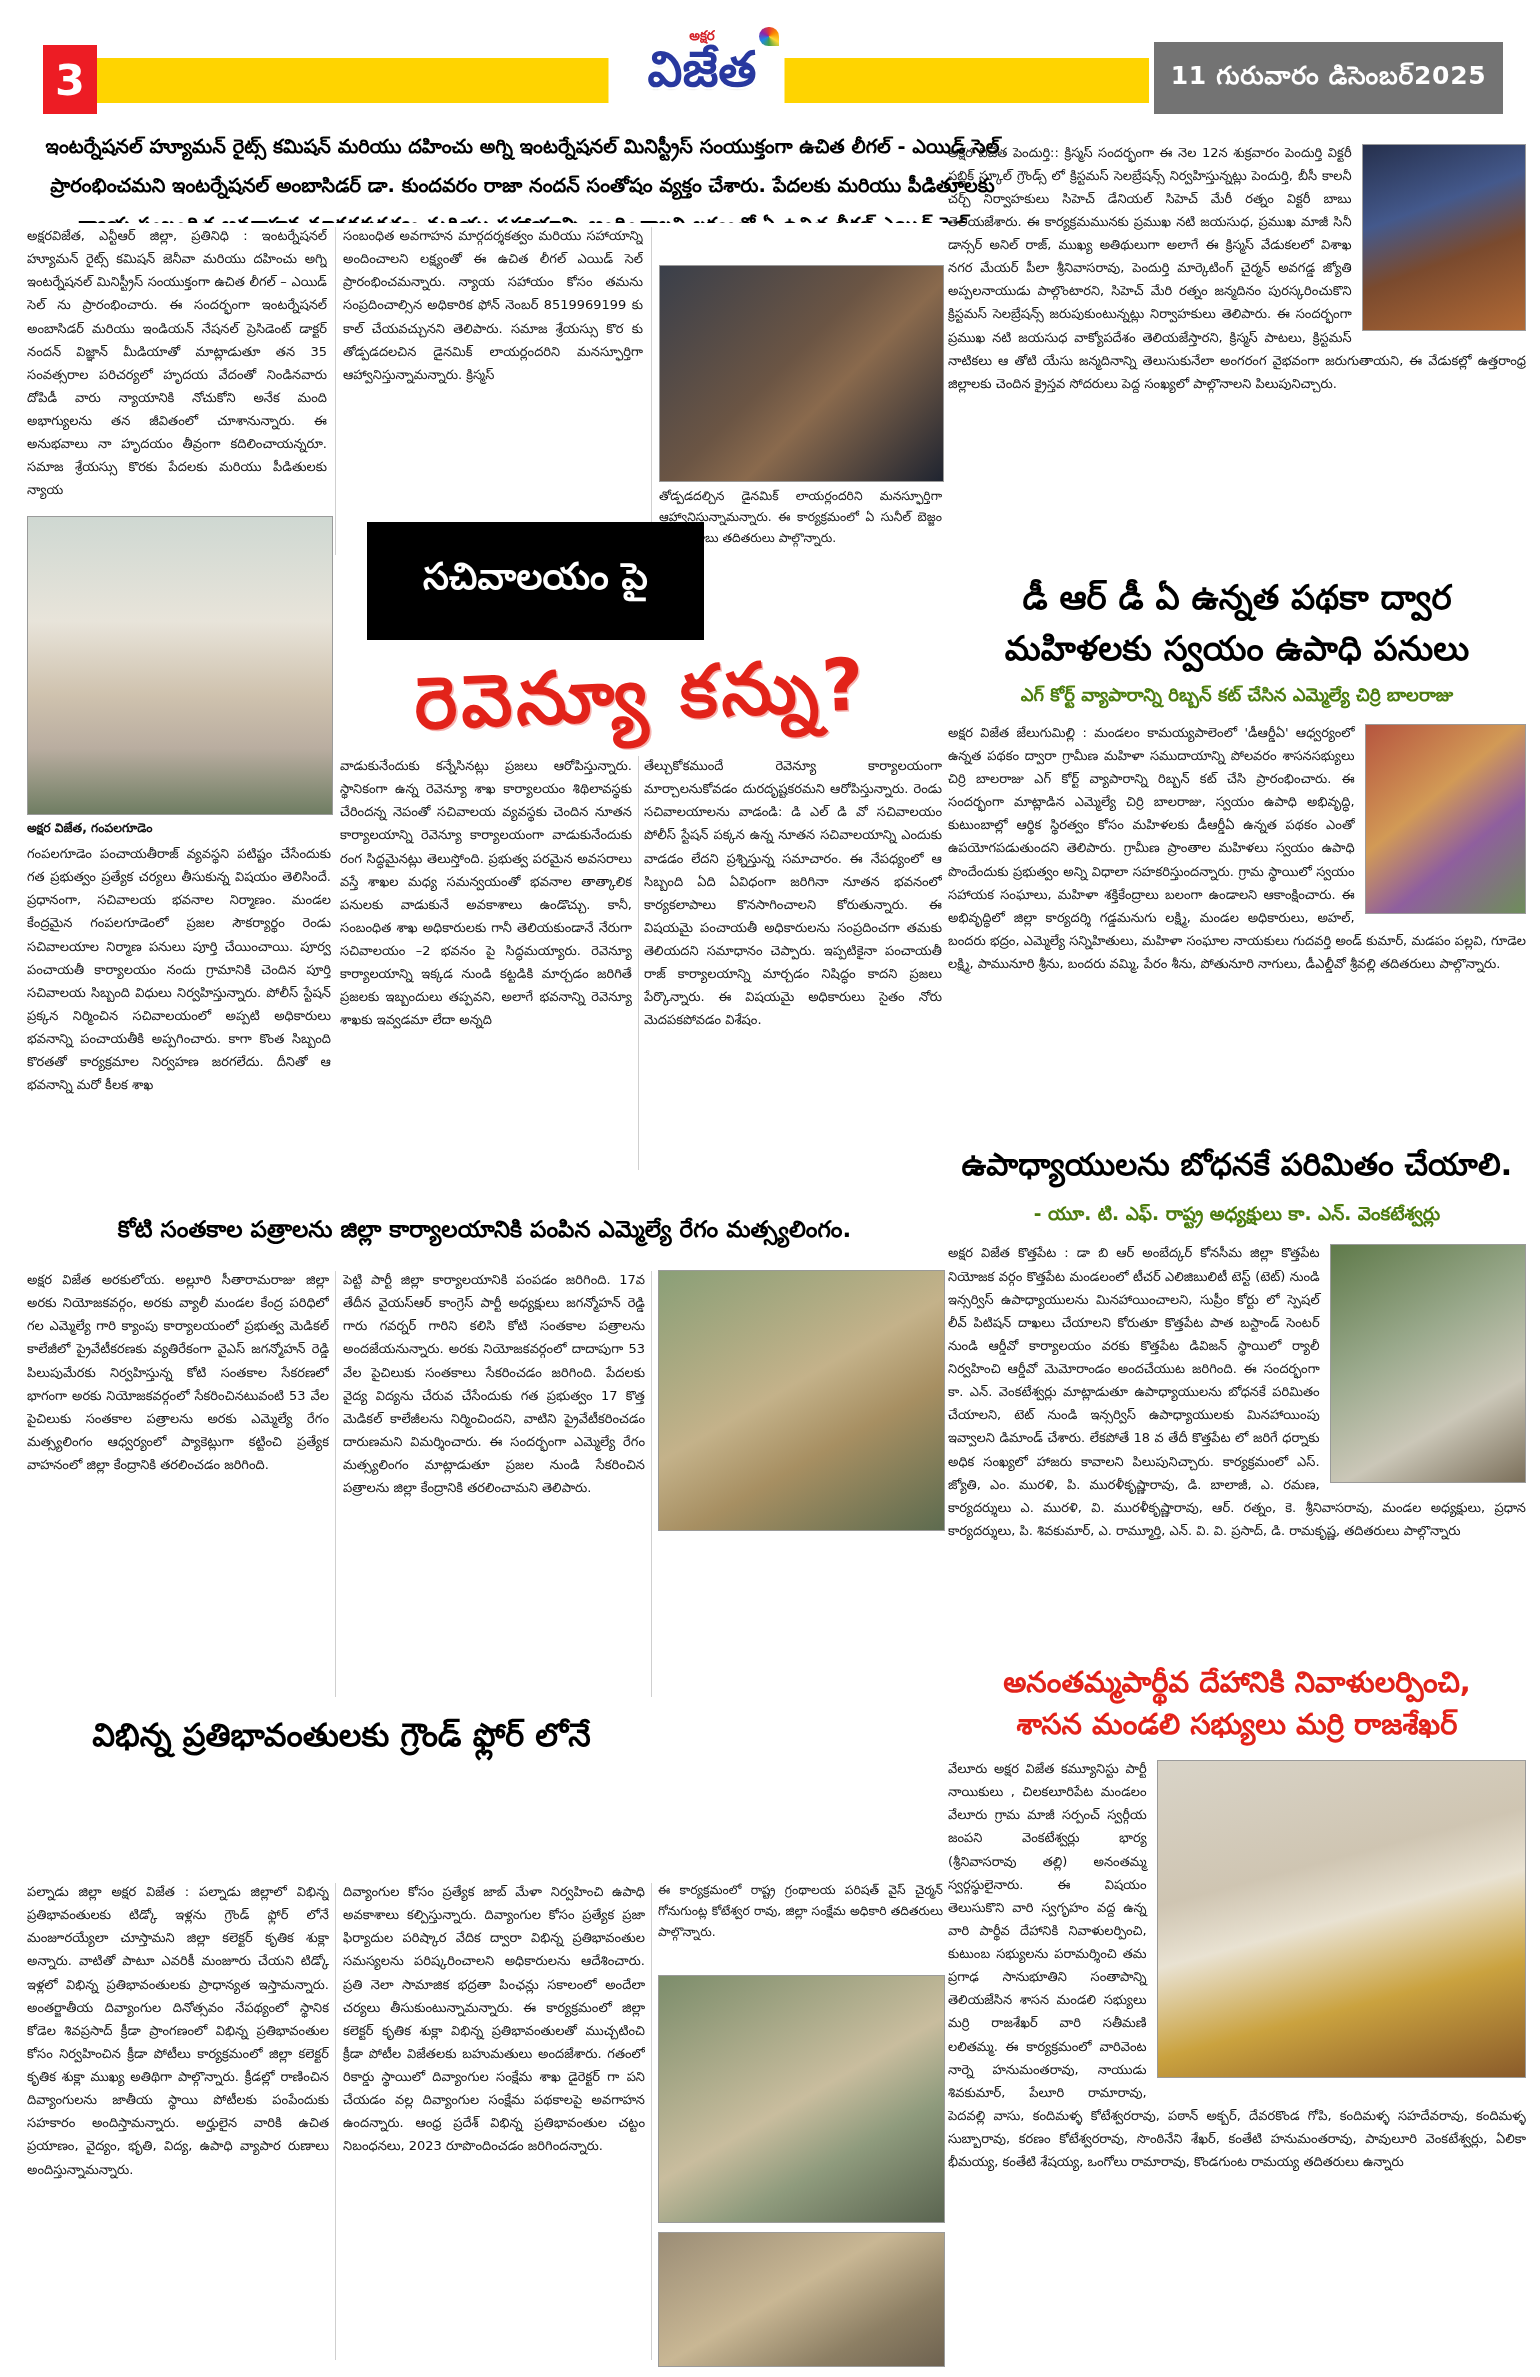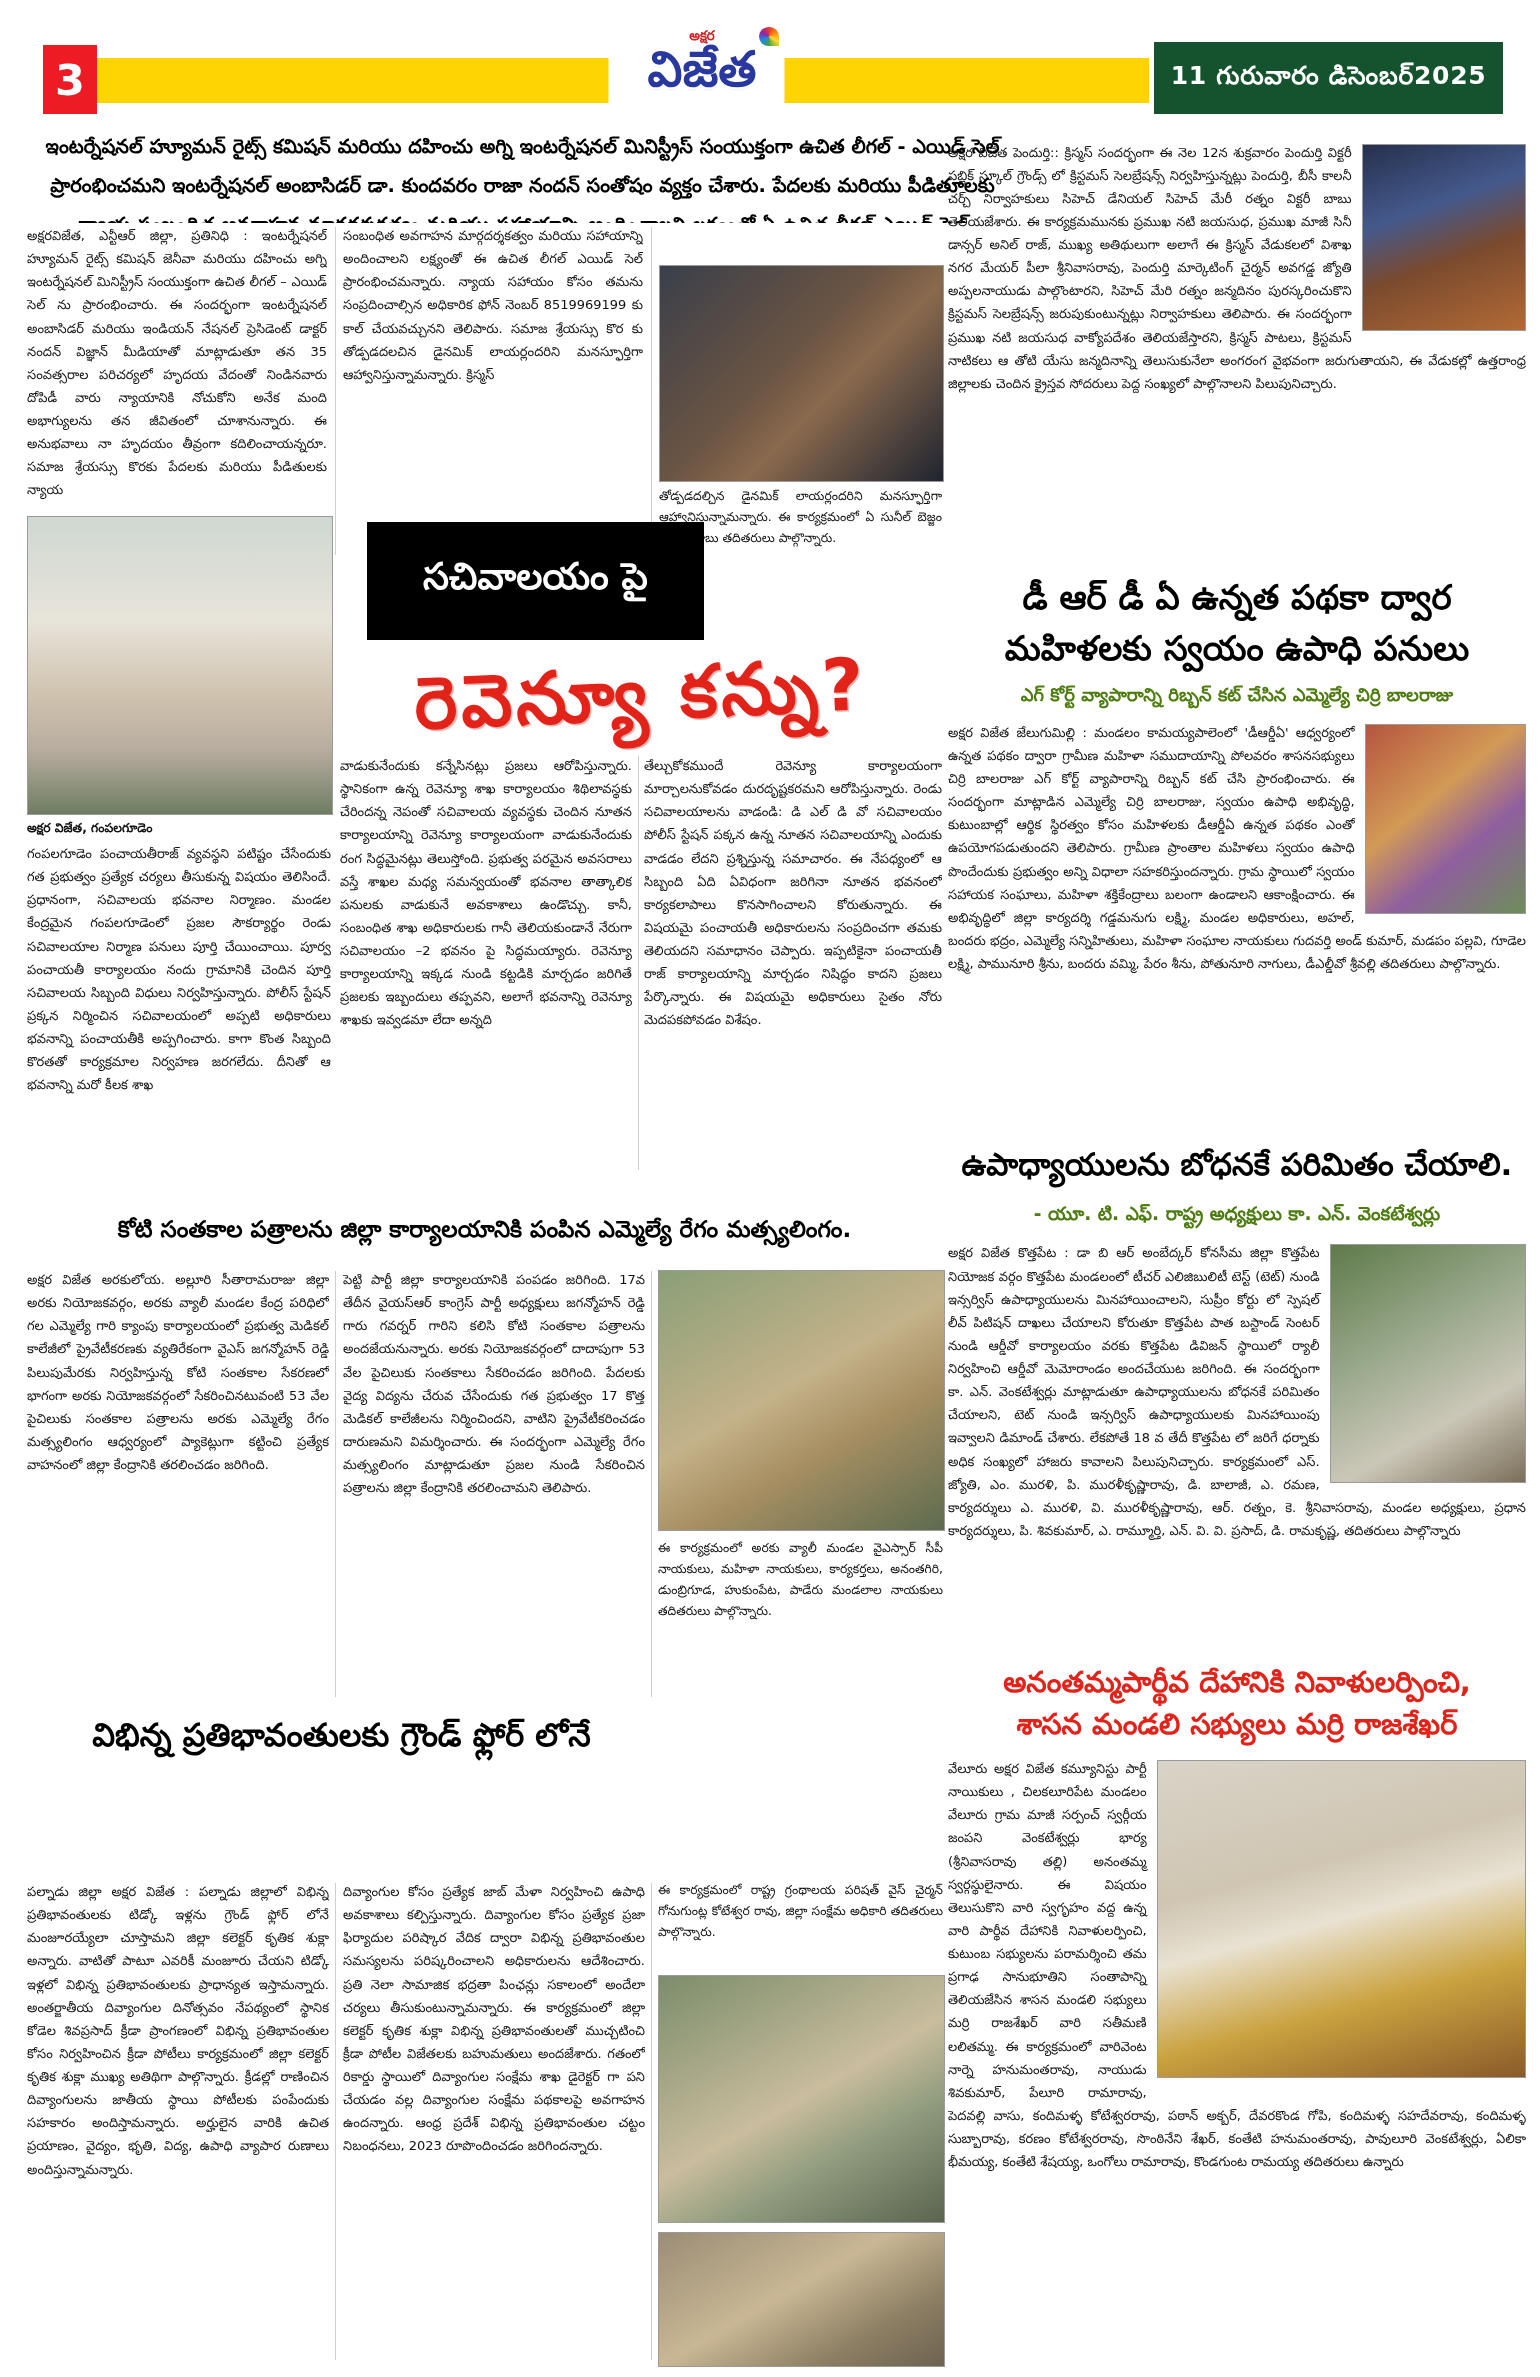--- a/index.html
+++ b/index.html
@@ -3,21 +3,21 @@
 <meta charset="utf-8">
 <style>
   html,body{margin:0;padding:0;background:#e8e8e8;}
   .page{position:relative;width:1541px;height:2377px;background:#ffffff;
         font-family:"DejaVu Sans",sans-serif;color:#111;overflow:hidden;}
   .abs{position:absolute;}
   
   .pagenum{background:#ed1c24;color:#fff;font-weight:bold;font-size:43px;
            display:flex;align-items:center;justify-content:center;}
   .band{background:#ffd400;}
-  .datebox{background:#14532d;color:#fff;font-weight:bold;font-size:25px;
+  .datebox{background:#737373;color:#fff;font-weight:bold;font-size:25px;
            display:flex;align-items:center;justify-content:center;letter-spacing:0.7px;}
   .masthead{background:#fff;border-radius:6px;text-align:center;padding-top:3px;
             box-shadow:0 0 0 1.5px #fff;}
   .masthead .kicker{color:#d42027;font-size:13.4px;font-weight:bold;line-height:15px;}
   .masthead .title{color:#28389f;font-size:49px;font-weight:800;line-height:54px;
        text-shadow:-1.5px -1.5px 0 #fff,1.5px -1.5px 0 #fff,-1.5px 1.5px 0 #fff,1.5px 1.5px 0 #fff,0 2.2px 1.5px rgba(0,0,0,.25);}
   .feather{position:absolute;right:4.5px;top:1.5px;width:19.4px;height:19.4px;border-radius:50% 50% 0 50%;
            background:conic-gradient(#e53935,#fb8c00,#fdd835,#43a047,#1e88e5,#8e24aa,#e53935);}
   
   .lead{font-size:19.4px;font-weight:800;text-align:center;line-height:2.0;color:#000;}
@@ -77,21 +77,20 @@
     <div class="abs bodytxt" style="left:617px;top:240px;width:298px;height:422px;">తేల్చుకోకముందే రెవెన్యూ కార్యాలయంగా మార్చాలనుకోవడం దురదృష్టకరమని ఆరోపిస్తున్నారు. రెండు సచివాలయాలను వాడండి: డి ఎల్ డి వో సచివాలయం పోలీస్ స్టేషన్ పక్కన ఉన్న నూతన సచివాలయాన్ని ఎందుకు వాడడం లేదని ప్రశ్నిస్తున్న సమాచారం. ఈ నేపధ్యంలో ఆ సిబ్బంది ఏది ఏవిధంగా జరిగినా నూతన భవనంలో కార్యకలాపాలు కొనసాగించాలని కోరుతున్నారు. ఈ విషయమై పంచాయతీ అధికారులను సంప్రదించగా తమకు తెలియదని సమాధానం చెప్పారు. ఇప్పటికైనా పంచాయతీ రాజ్ కార్యాలయాన్ని మార్చడం నిషిద్ధం కాదని ప్రజలు పేర్కొన్నారు. ఈ విషయమై అధికారులు సైతం నోరు మెదపకపోవడం విశేషం.</div>
     <div class="vr" style="left:611px;top:242px;height:414px;"></div>
   </div>
 
   <div class="abs" style="left:27px;top:1216px;width:915px;height:489px;">
     <div class="abs h-big" style="left:0;top:0;width:915px;font-size:23px;">కోటి సంతకాల పత్రాలను జిల్లా కార్యాలయానికి పంపిన  ఎమ్మెల్యే రేగం మత్స్యలింగం.</div>
     <div class="abs bodytxt" style="left:0;top:52px;width:302px;height:432px;">అక్షర విజేత అరకులోయ. అల్లూరి సీతారామరాజు జిల్లా అరకు నియోజకవర్గం, అరకు వ్యాలీ మండల కేంద్ర పరిధిలో గల ఎమ్మెల్యే గారి క్యాంపు కార్యాలయంలో ప్రభుత్వ మెడికల్ కాలేజీలో ప్రైవేటీకరణకు వ్యతిరేకంగా వైఎస్ జగన్మోహన్ రెడ్డి పిలుపుమేరకు నిర్వహిస్తున్న కోటి సంతకాల సేకరణలో భాగంగా అరకు నియోజకవర్గంలో సేకరించినటువంటి 53 వేల పైచిలుకు సంతకాల పత్రాలను అరకు ఎమ్మెల్యే రేగం మత్స్యలింగం ఆధ్వర్యంలో ప్యాకెట్లుగా కట్టించి ప్రత్యేక వాహనంలో జిల్లా కేంద్రానికి తరలించడం జరిగింది.</div>
     <div class="abs bodytxt" style="left:316px;top:52px;width:302px;height:432px;">పెట్టి పార్టీ జిల్లా కార్యాలయానికి పంపడం జరిగింది. 17వ తేదీన వైయస్ఆర్ కాంగ్రెస్ పార్టీ అధ్యక్షులు జగన్మోహన్ రెడ్డి గారు గవర్నర్ గారిని కలిసి కోటి సంతకాల పత్రాలను అందజేయనున్నారు. అరకు నియోజకవర్గంలో దాదాపుగా 53 వేల పైచిలుకు సంతకాలు సేకరించడం జరిగింది. పేదలకు వైద్య విద్యను చేరువ చేసేందుకు గత ప్రభుత్వం 17 కొత్త మెడికల్ కాలేజీలను నిర్మించిందని, వాటిని ప్రైవేటీకరించడం దారుణమని విమర్శించారు. ఈ సందర్భంగా ఎమ్మెల్యే రేగం మత్స్యలింగం మాట్లాడుతూ ప్రజల నుండి సేకరించిన పత్రాలను జిల్లా కేంద్రానికి తరలించామని తెలిపారు.</div>
     <div class="abs photo" style="left:631px;top:54px;width:285px;height:259px;
          background:linear-gradient(150deg,#8a9f77 0%,#c4b28a 45%,#a78f62 65%,#5d6b4f 100%);"></div>
-    <div class="abs smalltxt" style="left:631px;top:322px;width:285px;height:162px;">ఈ కార్యక్రమంలో అరకు వ్యాలీ మండల వైఎస్సార్ సీపీ నాయకులు, మహిళా నాయకులు, కార్యకర్తలు, అనంతగిరి, డుంబ్రిగూడ, హుకుంపేట, పాడేరు మండలాల నాయకులు తదితరులు పాల్గొన్నారు.</div>
     <div class="vr" style="left:308px;top:55px;height:426px;"></div>
     <div class="vr" style="left:624px;top:55px;height:426px;"></div>
   </div>
 
   <div class="abs" style="left:27px;top:1710px;width:915px;height:656px;">
     <div class="abs h-big" style="left:0;top:0;width:629px;font-size:32px;line-height:1.6;">
       <div>విభిన్న ప్రతిభావంతులకు గ్రౌండ్ ఫ్లోర్ లోనే</div>
     </div>
     <div class="abs bodytxt" style="left:0;top:170px;width:302px;height:484px;">పల్నాడు జిల్లా అక్షర విజేత : పల్నాడు జిల్లాలో విభిన్న ప్రతిభావంతులకు టిడ్కో ఇళ్లను గ్రౌండ్ ఫ్లోర్ లోనే మంజూరయ్యేలా చూస్తామని జిల్లా కలెక్టర్ కృతిక శుక్లా అన్నారు. వాటితో పాటూ ఎవరికీ మంజూరు చేయని టిడ్కో ఇళ్లలో విభిన్న ప్రతిభావంతులకు ప్రాధాన్యత ఇస్తామన్నారు. అంతర్జాతీయ దివ్యాంగుల దినోత్సవం నేపథ్యంలో స్థానిక కోడెల శివప్రసాద్ క్రీడా ప్రాంగణంలో విభిన్న ప్రతిభావంతుల కోసం నిర్వహించిన క్రీడా పోటీలు కార్యక్రమంలో జిల్లా కలెక్టర్ కృతిక శుక్లా ముఖ్య అతిథిగా పాల్గొన్నారు. క్రీడల్లో రాణించిన దివ్యాంగులను జాతీయ స్థాయి పోటీలకు పంపేందుకు సహకారం అందిస్తామన్నారు. అర్హులైన వారికి ఉచిత ప్రయాణం, వైద్యం, భృతి, విద్య, ఉపాధి వ్యాపార రుణాలు అందిస్తున్నామన్నారు.</div>
     <div class="abs bodytxt" style="left:316px;top:170px;width:302px;height:484px;">దివ్యాంగుల కోసం ప్రత్యేక జాబ్ మేళా నిర్వహించి ఉపాధి అవకాశాలు కల్పిస్తున్నారు. దివ్యాంగుల కోసం ప్రత్యేక ప్రజా ఫిర్యాదుల పరిష్కార వేదిక ద్వారా విభిన్న ప్రతిభావంతుల సమస్యలను పరిష్కరించాలని అధికారులను ఆదేశించారు. ప్రతి నెలా సామాజిక భద్రతా పింఛన్లు సకాలంలో అందేలా చర్యలు తీసుకుంటున్నామన్నారు. ఈ కార్యక్రమంలో జిల్లా కలెక్టర్ కృతిక శుక్లా విభిన్న ప్రతిభావంతులతో ముచ్చటించి క్రీడా పోటీల విజేతలకు బహుమతులు అందజేశారు. గతంలో రికార్డు స్థాయిలో దివ్యాంగుల సంక్షేమ శాఖ డైరెక్టర్ గా పని చేయడం వల్ల దివ్యాంగుల సంక్షేమ పథకాలపై అవగాహన ఉందన్నారు. ఆంధ్ర ప్రదేశ్ విభిన్న ప్రతిభావంతుల చట్టం నిబంధనలు, 2023 రూపొందించడం జరిగిందన్నారు.</div>

